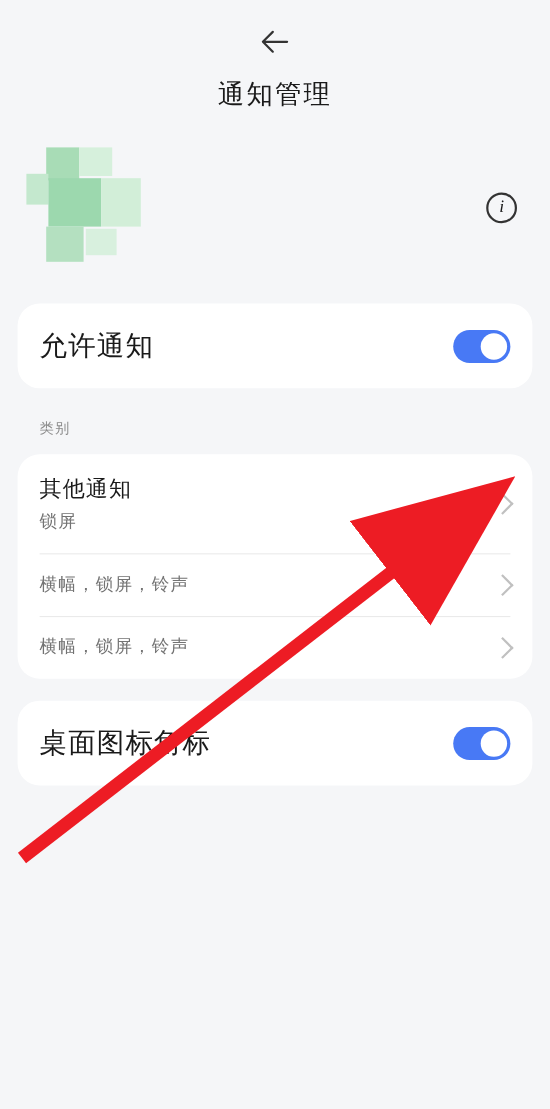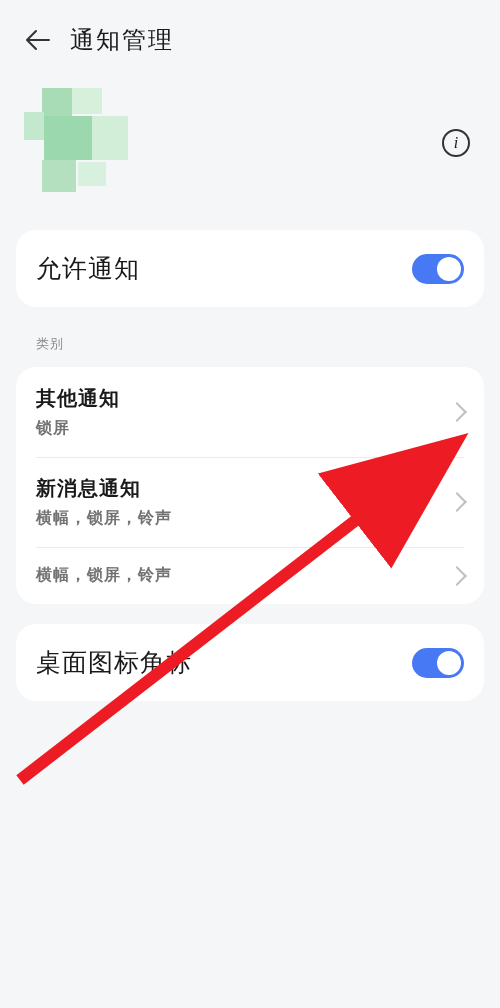--- a/index.html
+++ b/index.html
@@ -13,20 +13,21 @@
       background: #f5f6f8;
       font-family: -apple-system, BlinkMacSystemFont, "PingFang SC", "Hiragino Sans GB", sans-serif;
       color: #1a1a1a;
       position: relative;
     }
     .header {
       display: flex;
       align-items: center;
       padding: 24px 24px 16px 24px;
       gap: 18px;
+      flex-direction: column;
     }
     .back-arrow {
       width: 28px;
       height: 28px;
       display: flex;
       align-items: center;
       justify-content: center;
     }
     .header-title {
       font-size: 24px;
@@ -119,21 +120,20 @@
       content: "";
       position: absolute;
       top: 0;
       left: 20px;
       right: 20px;
       height: 1px;
       background: #eaeaea;
     }
     .list-content {
       flex: 1;
-      font-weight: bold;
     }
     .list-title {
       font-size: 20px;
       color: #1a1a1a;
       letter-spacing: 1px;
       margin-bottom: 6px;
     }
     .list-sub {
       font-size: 16px;
       color: #737373;
@@ -194,21 +194,20 @@
 <div class="card">
   <div class="list-item">
     <div class="list-content">
       <div class="list-title">其他通知</div>
       <div class="list-sub">锁屏</div>
     </div>
     <div class="chevron"></div>
   </div>
   <div class="list-item">
     <div class="list-content">
-      <div class="list-title">新消息通知</div>
       <div class="list-sub">横幅，锁屏，铃声</div>
     </div>
     <div class="chevron"></div>
   </div>
   <div class="list-item">
     <div class="list-content">
       <div class="list-sub">横幅，锁屏，铃声</div>
     </div>
     <div class="chevron"></div>
   </div>

